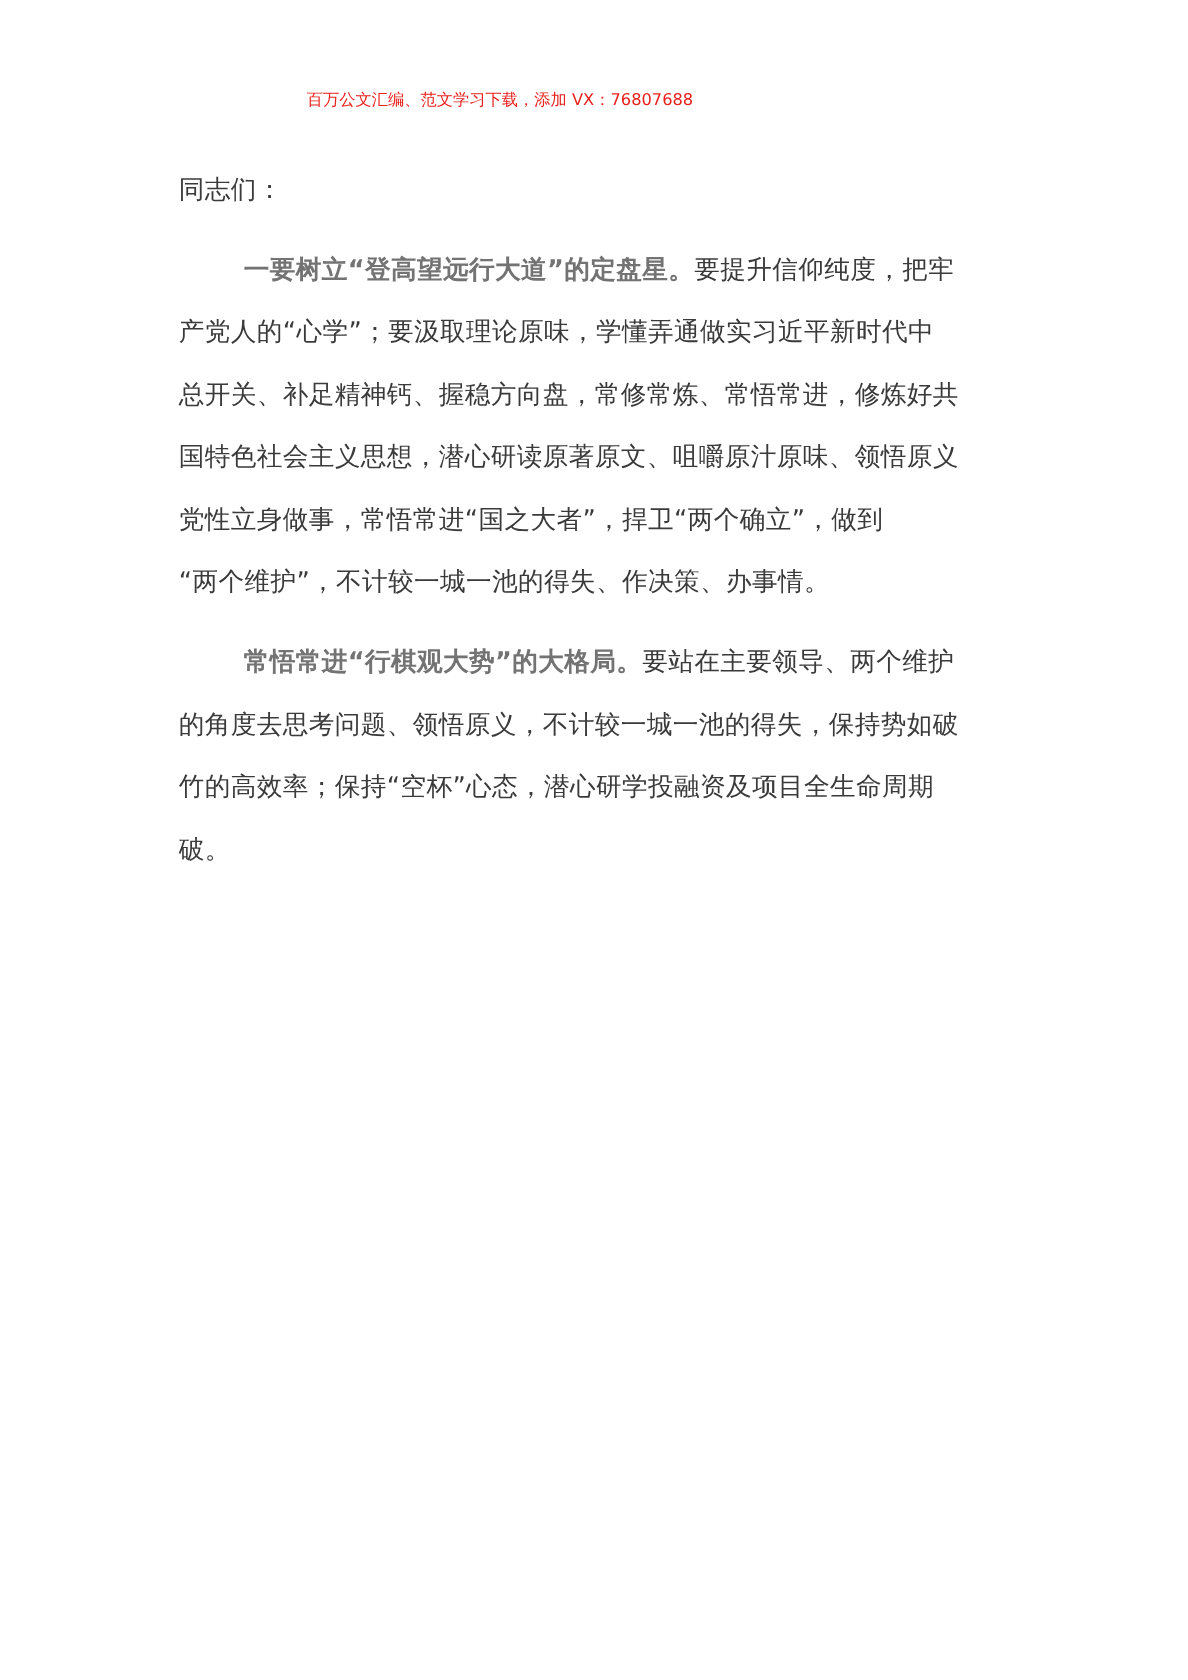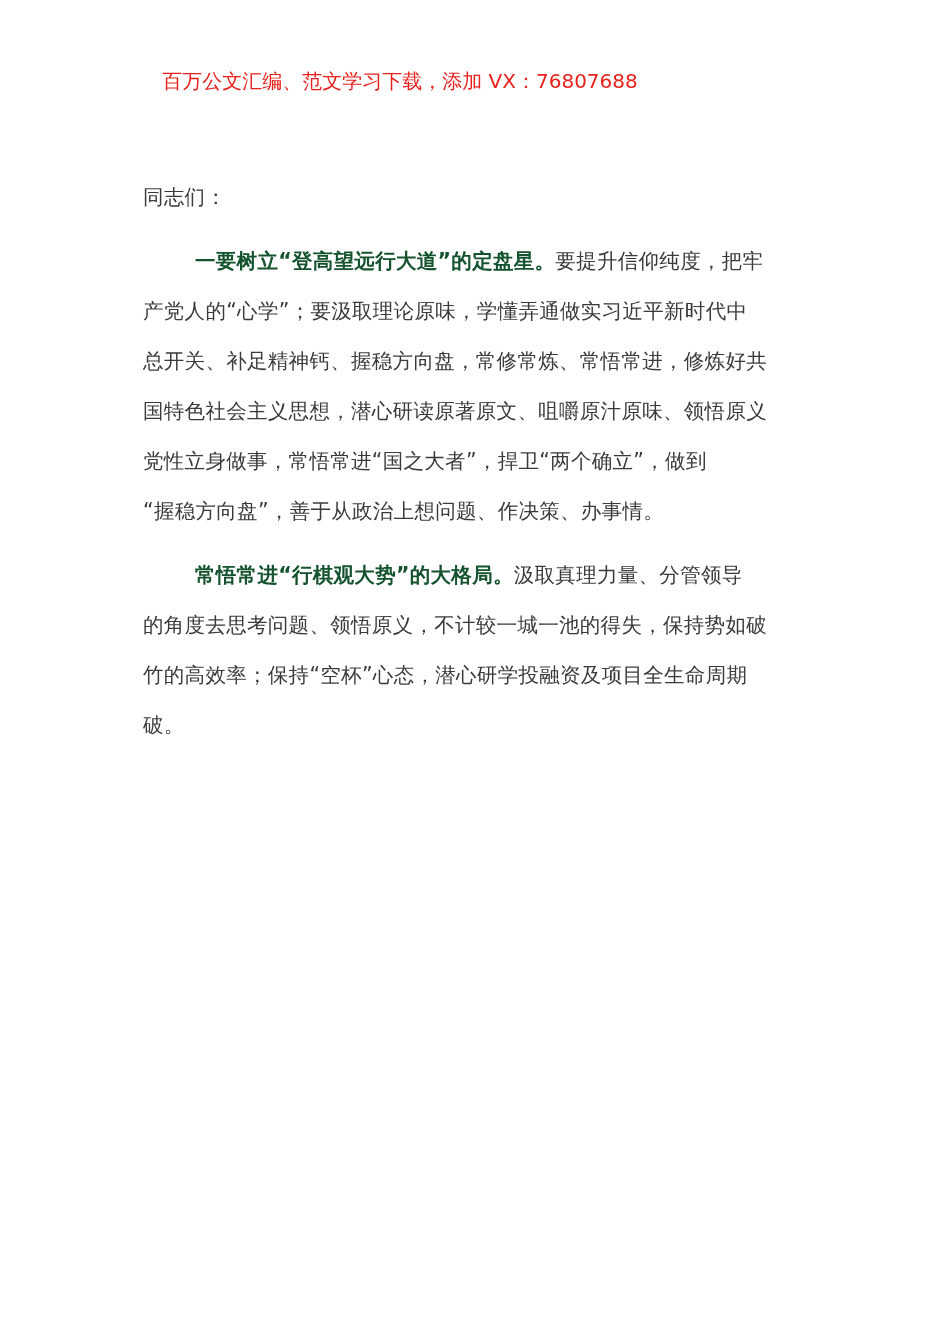--- a/index.html
+++ b/index.html
@@ -1,44 +1,44 @@
 <!DOCTYPE html>
 <html><head>
 <meta charset="utf-8">
 <style>
   html, body { margin: 0; padding: 0; background: #ffffff; }
   body { width: 950px; height: 1344px; position: relative; overflow: hidden;
          font-family: "DejaVu Sans", "Liberation Sans", sans-serif; }
   .header { position: absolute; top: 66px; left: 0; width: 800px; text-align: center;
-            color: #e8211c; font-size: 20px; line-height: 30px; letter-spacing: 0; }
-  .page { position: absolute; left: 143px; top: 136px; width: 660px; margin-top: 46px; }
+            color: #e8211c; font-size: 13px; line-height: 30px; letter-spacing: 0; }
+  .page { position: absolute; left: 143px; top: 136px; width: 660px; }
   .line { font-size: 20.5px; color: #3a3a3a; line-height: 30px; height: 50px; white-space: nowrap; letter-spacing: 0.3px; }
   .indent { padding-left: 52px; }
   .gap { height: 14px; }
-  .bold { font-weight: bold; color: #14532d; }
+  .bold { font-weight: bold; color: #737373; }
 </style>
 </head>
 <body>
 
 <div class="header">百万公文汇编、范文学习下载，添加 VX：76807688</div>
 
 <div class="page">
   <div class="line">同志们：</div>
 
   <div class="gap"></div>
 
   <div>
     <div class="line indent"><span class="bold">一要树立“登高望远行大道”的定盘星。</span><span>要提升信仰纯度，把牢</span></div>
     <div class="line">产党人的“心学”；要汲取理论原味，学懂弄通做实习近平新时代中</div>
     <div class="line">总开关、补足精神钙、握稳方向盘，常修常炼、常悟常进，修炼好共</div>
     <div class="line">国特色社会主义思想，潜心研读原著原文、咀嚼原汁原味、领悟原义</div>
     <div class="line">党性立身做事，常悟常进“国之大者”，捍卫“两个确立”，做到</div>
-    <div class="line">“握稳方向盘”，善于从政治上想问题、作决策、办事情。</div>
+    <div class="line">“两个维护”，不计较一城一池的得失、作决策、办事情。</div>
   </div>
   <div class="gap"></div>
 
   <div>
-    <div class="line indent"><span class="bold">常悟常进“行棋观大势”的大格局。</span><span>汲取真理力量、分管领导</span></div>
+    <div class="line indent"><span class="bold">常悟常进“行棋观大势”的大格局。</span><span>要站在主要领导、两个维护</span></div>
     <div class="line">的角度去思考问题、领悟原义，不计较一城一池的得失，保持势如破</div>
     <div class="line">竹的高效率；保持“空杯”心态，潜心研学投融资及项目全生命周期</div>
     <div class="line">破。</div>
   </div>
 </div>
 
 </body></html>

